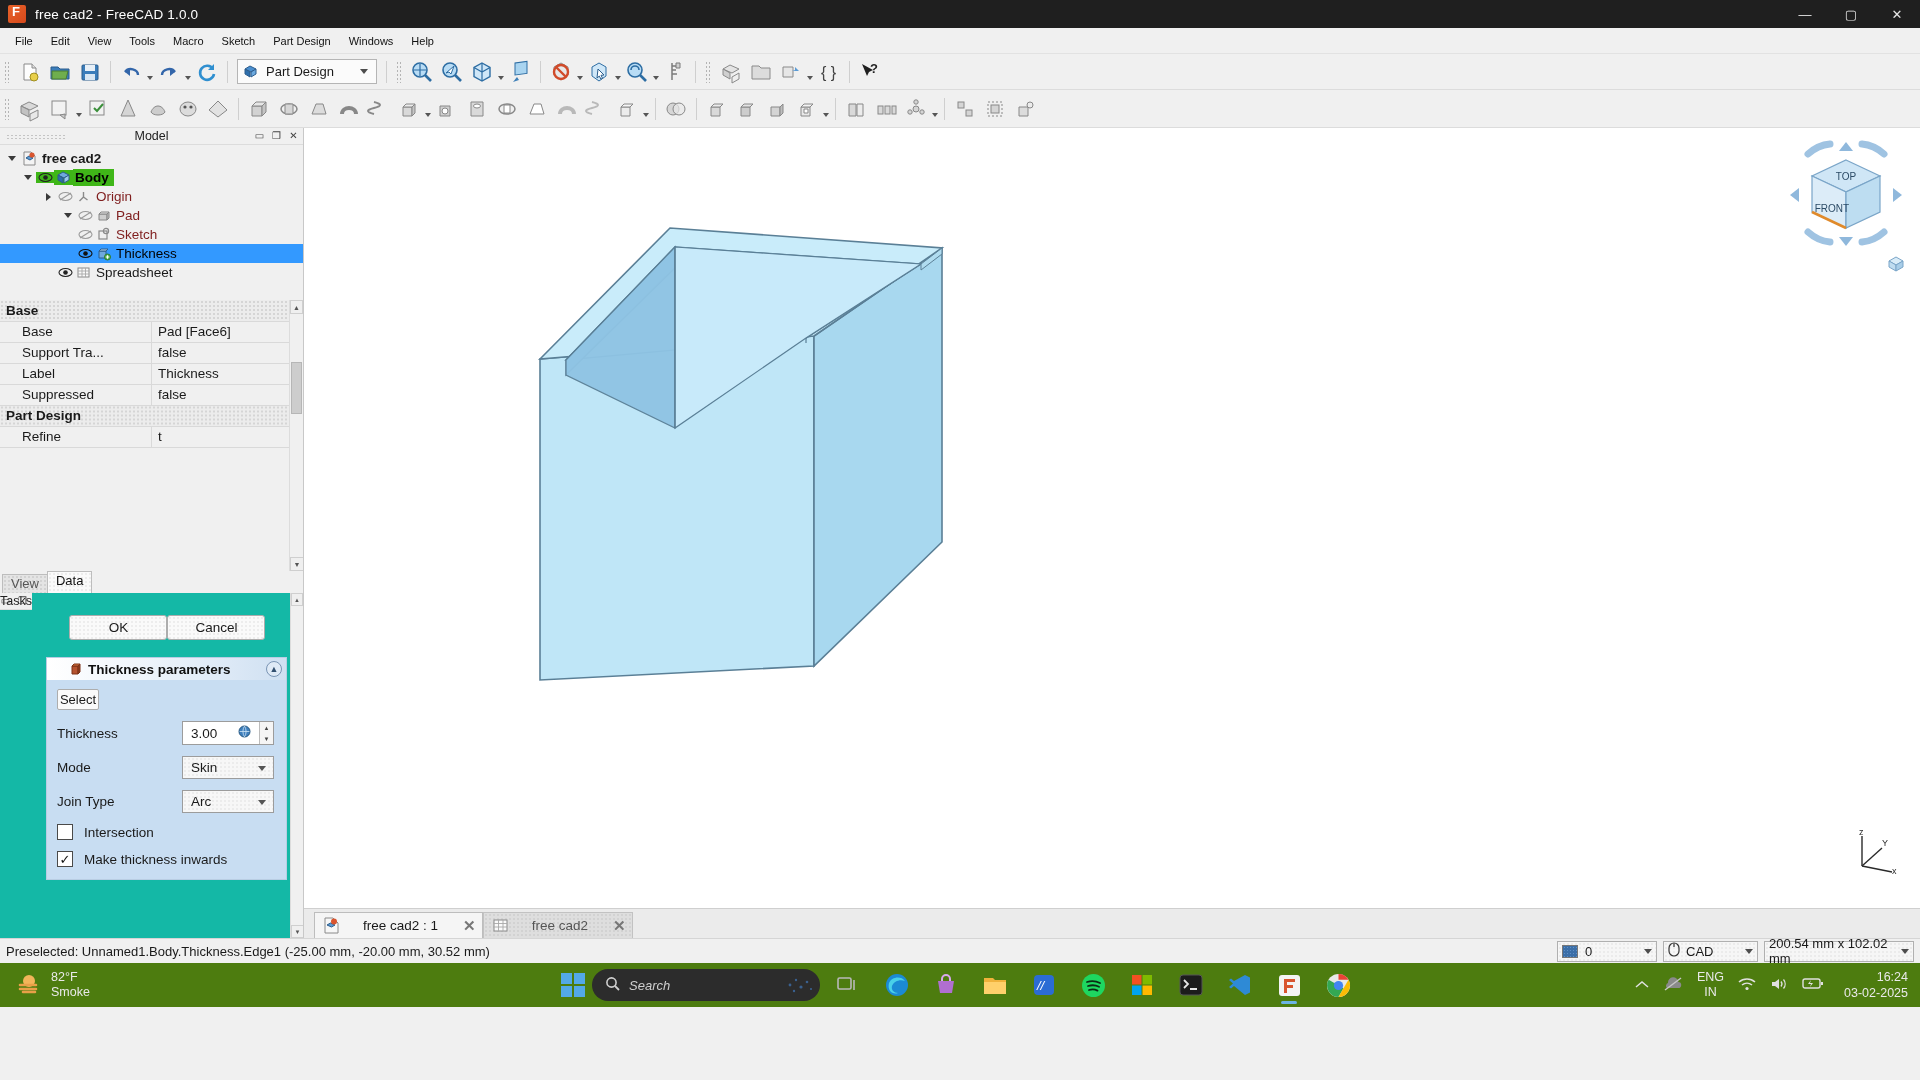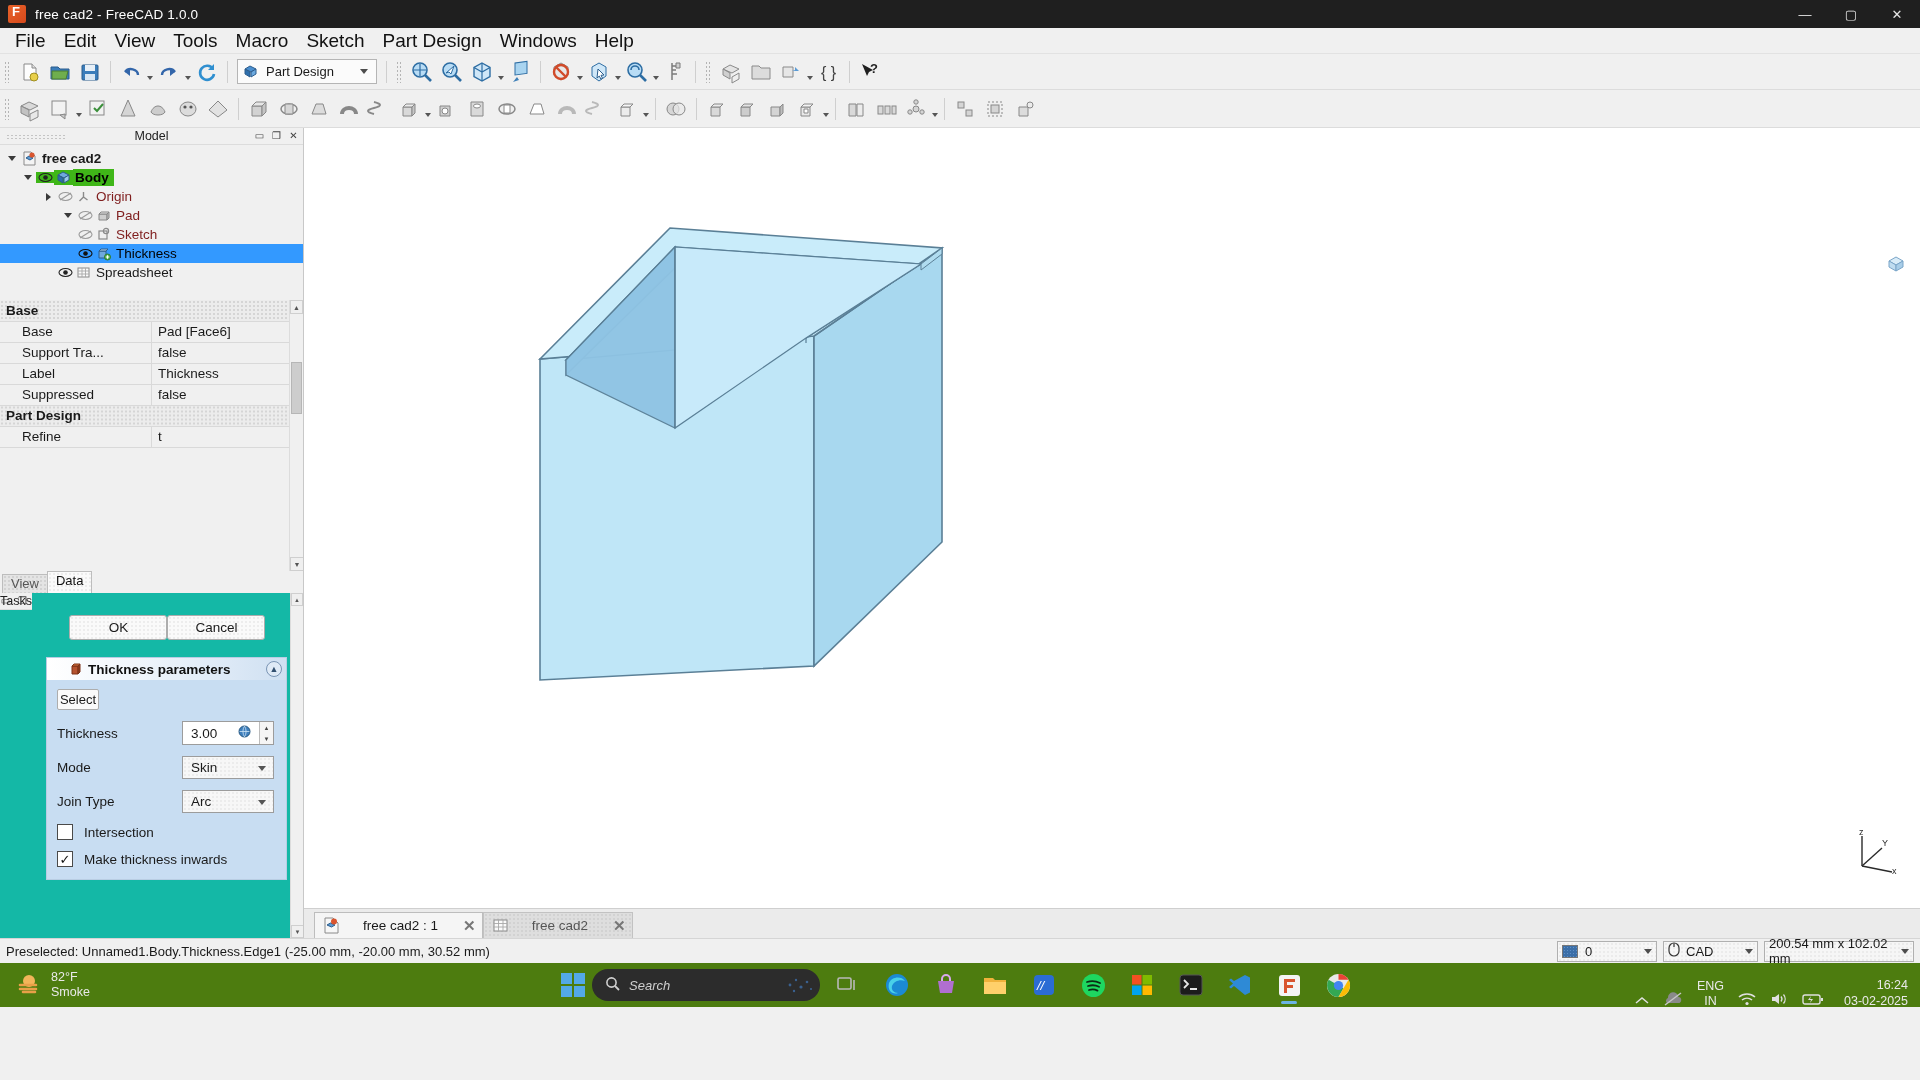--- a/index.html
+++ b/index.html
@@ -28,21 +28,21 @@
   #winbtns{ position:absolute; right:0; top:0; height:28px; display:flex;}
   #winbtns div{
     width:46px;height:28px;display:flex;align-items:center;justify-content:center;
     color:#e6e6e6; font-size:13px;
   }
   
   #menubar{
     height:26px;background:#f0f0f0;display:flex;align-items:center;
     border-bottom:1px solid #e2e2e2; padding-left:6px;
   }
-  #menubar .mi{ padding:3px 9px; font-size:19px; color:#111; cursor:default;}
+  #menubar .mi{ padding:3px 9px; font-size:11px; color:#111; cursor:default;}
   
   .toolbar{
     background:#f0f0f0; display:flex; align-items:center;
     border-bottom:1px solid #dcdcdc;
   }
   #toolbar1{ height:36px; }
   #toolbar2{ height:38px; }
   .grip{
     width:7px; height:22px; margin:0 4px; flex:none;
     background-image:radial-gradient(circle, #b4b4b4 1px, transparent 1px);
@@ -195,21 +195,21 @@
   #weather .wtxt{ line-height:15px; font-size:12.5px;}
   #tbcenter{ position:absolute; left:50%; transform:translateX(-50%); display:flex; align-items:center; gap:7px;font-style:italic;}
   #startbtn{ width:24px;height:24px; display:flex; flex-wrap:wrap; gap:2px;}
   #startbtn i{ width:11px;height:11px;display:block;background:#53a9e8;}
   #searchbox{ width:228px;height:32px;background:#2c2c2c;border-radius:16px;display:flex;align-items:center;
      padding-left:13px; color:#cfcfcf; font-size:13px; position:relative; overflow:hidden;}
   #searchbox .sic{margin-right:9px;}
   .tbapp{ width:42px;height:42px;display:flex;align-items:center;justify-content:center;position:relative;}
   .tbapp.active:after{ content:""; position:absolute; bottom:2px; left:50%; transform:translateX(-50%);
      width:16px;height:3px;border-radius:2px;background:#6cb4e4;}
-  #tray{ position:absolute; right:0; display:flex; align-items:flex-end; height:48px; padding-right:12px; gap:14px;}
+  #tray{ position:absolute; right:0; display:flex; align-items:center; height:48px; padding-right:12px; gap:14px;}
   #tray .lang{ text-align:center; line-height:15px; font-size:12.5px;}
   #clock{ text-align:right; line-height:16px; font-size:12.5px; margin-left:6px;}
 </style>
 </head>
 <body>
 
 <div id="titlebar">
   <div class="app-icon"></div>
   <div class="title">free cad2 - FreeCAD 1.0.0</div>
   <div id="winbtns">
@@ -860,20 +860,46 @@
 
       <polygon points="371,119 617,136 502,210 371,300" fill="#c8eafa" stroke="#5a7f96" stroke-width="1.2"></polygon>
 
       <line x1="371" y1="119" x2="371" y2="300" stroke="#5a7f96" stroke-width="1.2"></line>
       <line x1="502" y1="210" x2="502" y2="215" stroke="#5a7f96" stroke-width="1.2"></line>
 
       <polygon points="617,136 638,120 638,126 617,142" fill="#b0dcf0" stroke="#5a7f96" stroke-width="1"></polygon>
     </svg>
 
     
+    <div id="navcube">
+      <svg width="120" height="110" viewBox="0 0 120 110">
+
+        <path d="M22 14q10-9 22-10" stroke="#9fc3e2" stroke-width="7" fill="none" stroke-linecap="round"></path>
+        <path d="M98 14q-10-9-22-10" stroke="#9fc3e2" stroke-width="7" fill="none" stroke-linecap="round"></path>
+        <path d="M22 92q10 9 22 10" stroke="#9fc3e2" stroke-width="7" fill="none" stroke-linecap="round"></path>
+        <path d="M98 92q-10 9-22 10" stroke="#9fc3e2" stroke-width="7" fill="none" stroke-linecap="round"></path>
+
+        <path d="M4 55l9-7v14z" fill="#8fb8dc"></path>
+        <path d="M116 55l-9-7v14z" fill="#8fb8dc"></path>
+        <path d="M60 2l7 9H53z" fill="#8fb8dc"></path>
+        <path d="M60 106l7-9H53z" fill="#8fb8dc"></path>
+
+        <polygon points="60,20 94,36 60,52 26,36" fill="#cfe6f6" stroke="#7aa5c8" stroke-width="1.2"></polygon>
+
+        <polygon points="26,36 60,52 60,88 26,72" fill="#dcecf8" stroke="#7aa5c8" stroke-width="1.2"></polygon>
+
+        <polygon points="94,36 94,72 60,88 60,52" fill="#bdddf1" stroke="#7aa5c8" stroke-width="1.2"></polygon>
+
+        <line x1="26" y1="72" x2="60" y2="88" stroke="#e08a2b" stroke-width="2.6"></line>
+        <text x="60" y="40" font-size="10" font-family="Liberation Sans" fill="#2c4b66" text-anchor="middle">TOP</text>
+        <text x="46" y="72" font-size="10" font-family="Liberation Sans" fill="#2c4b66" text-anchor="middle">FRONT</text>
+      </svg>
+      
+      
+    </div>
 
     
     <div style="position:absolute;right:14px;top:126px;width:20px;height:20px">
       <svg width="20" height="20" viewBox="0 0 20 20">
           <path d="M3 7l7-4 7 4-7 4z" fill="#d9ecf8" stroke="#7aa5c8"></path>
           <path d="M3 7v6l7 4v-6z" fill="#bfdcf0" stroke="#7aa5c8"></path>
           <path d="M17 7v6l-7 4v-6z" fill="#a8cde8" stroke="#7aa5c8"></path>
         </svg>
     </div>
 

